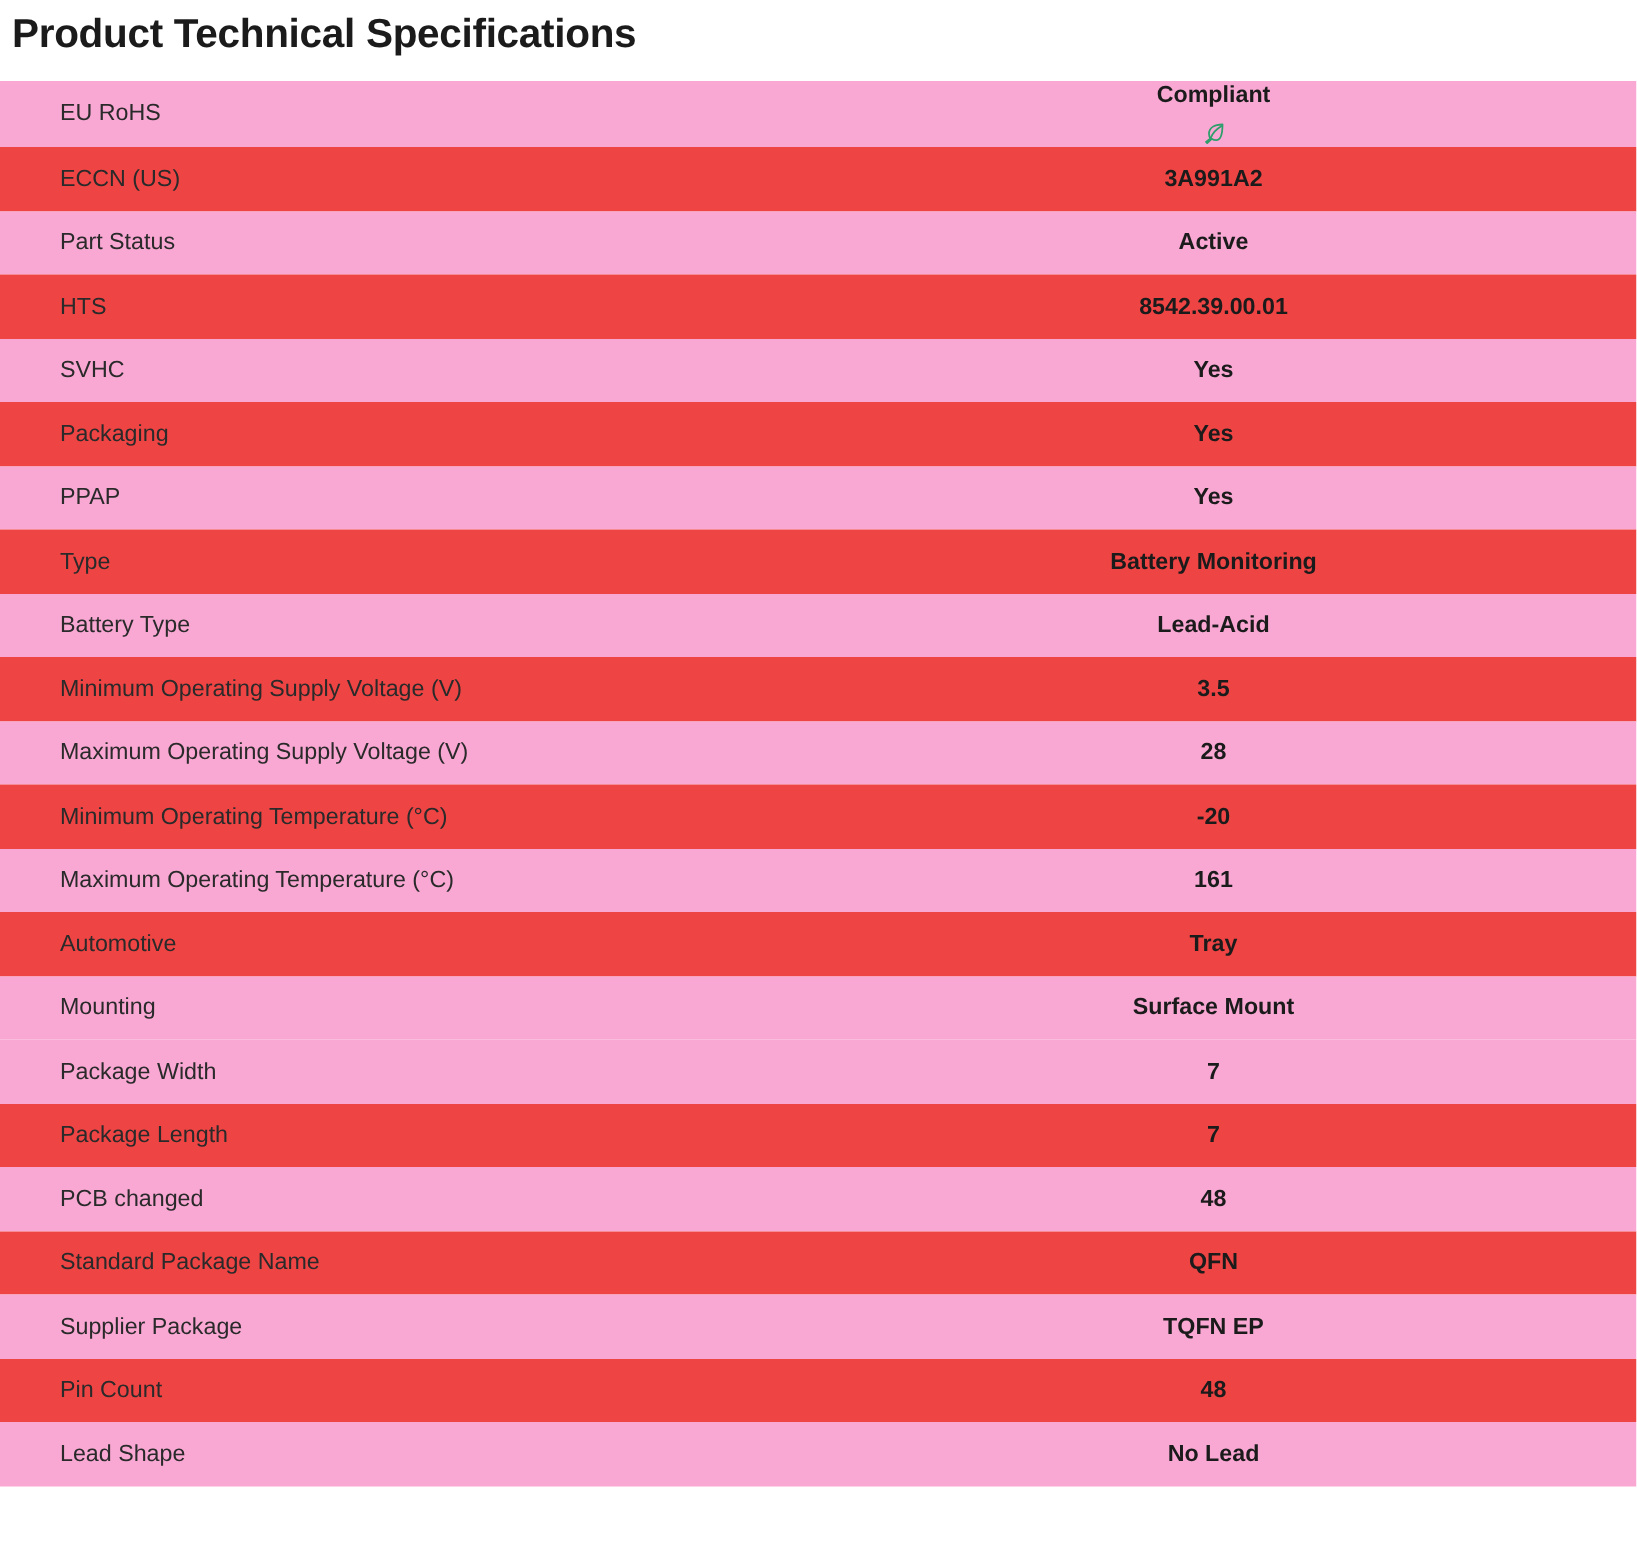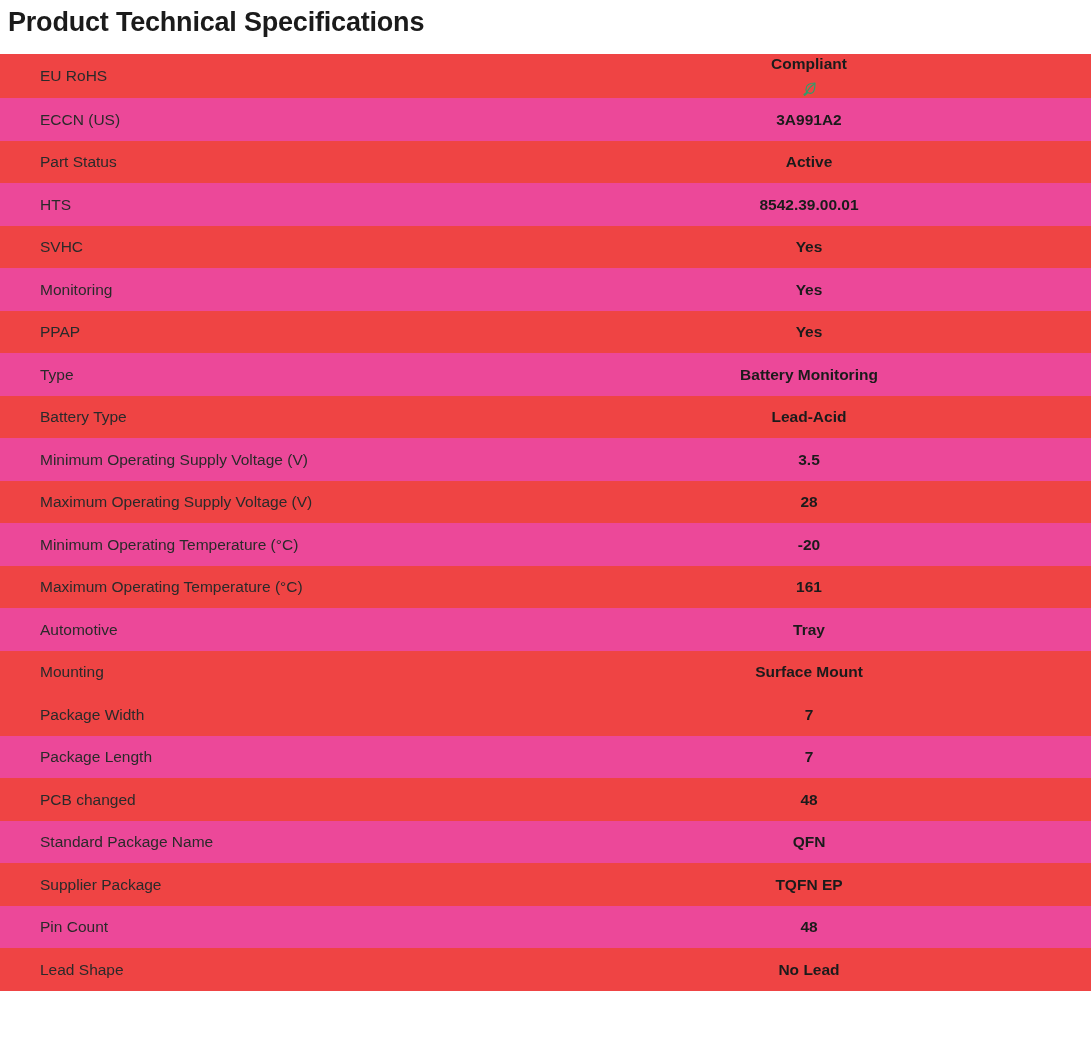--- a/index.html
+++ b/index.html
@@ -26,25 +26,25 @@
   }
   table.spec-table {
     width: 1091px;
     border-collapse: collapse;
     table-layout: fixed;
   }
   table.spec-table tr {
     height: 42.5px;
   }
   table.spec-table tr.odd {
+    background: #f9a8d4;
+    border-radius: 11px;
+  }
+  table.spec-table tr.even {
     background: #ef4444;
-    border-radius: 11px;
-  }
-  table.spec-table tr.even {
-    background: #ec4899;
   }
   td.spec-label {
     width: 528px;
     padding-left: 40px;
     font-size: 15.5px;
     color: #2a2a2a;
     font-weight: normal;
     vertical-align: middle;
     white-space: nowrap;
   }
@@ -121,21 +121,21 @@
         </tr>
         <tr class="odd">
           <td class="spec-label">SVHC</td>
           <td class="spec-value">
             <div class="value-wrap">
               <span>Yes</span>
             </div>
           </td>
         </tr>
         <tr class="even">
-          <td class="spec-label">Monitoring</td>
+          <td class="spec-label">Packaging</td>
           <td class="spec-value">
             <div class="value-wrap">
               <span>Yes</span>
             </div>
           </td>
         </tr>
         <tr class="odd">
           <td class="spec-label">PPAP</td>
           <td class="spec-value">
             <div class="value-wrap">

